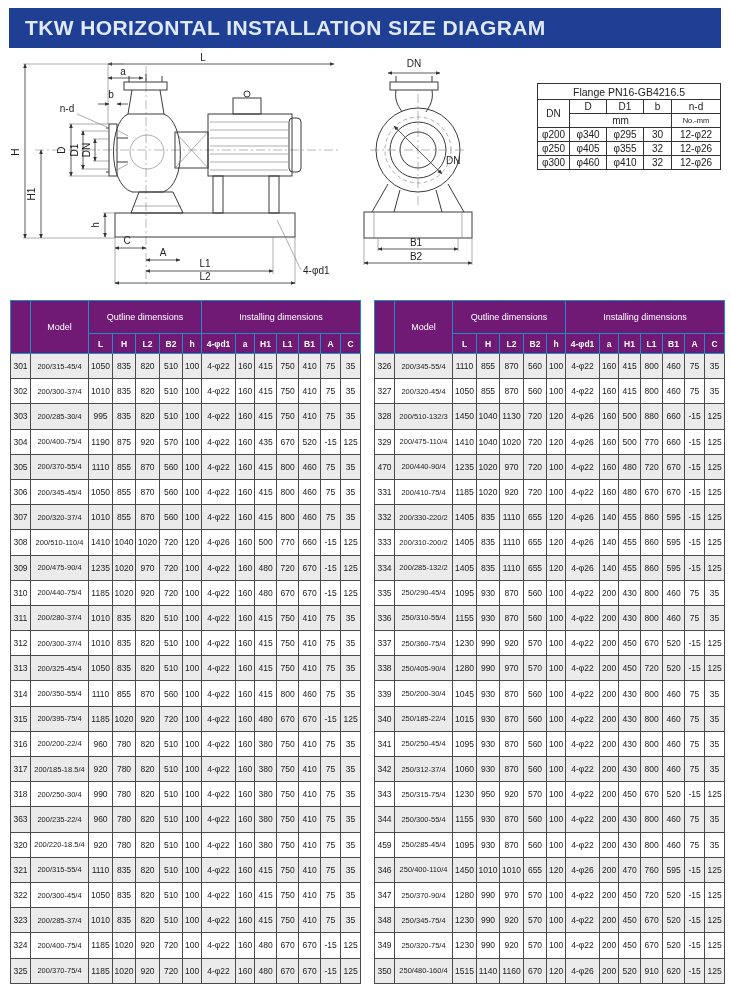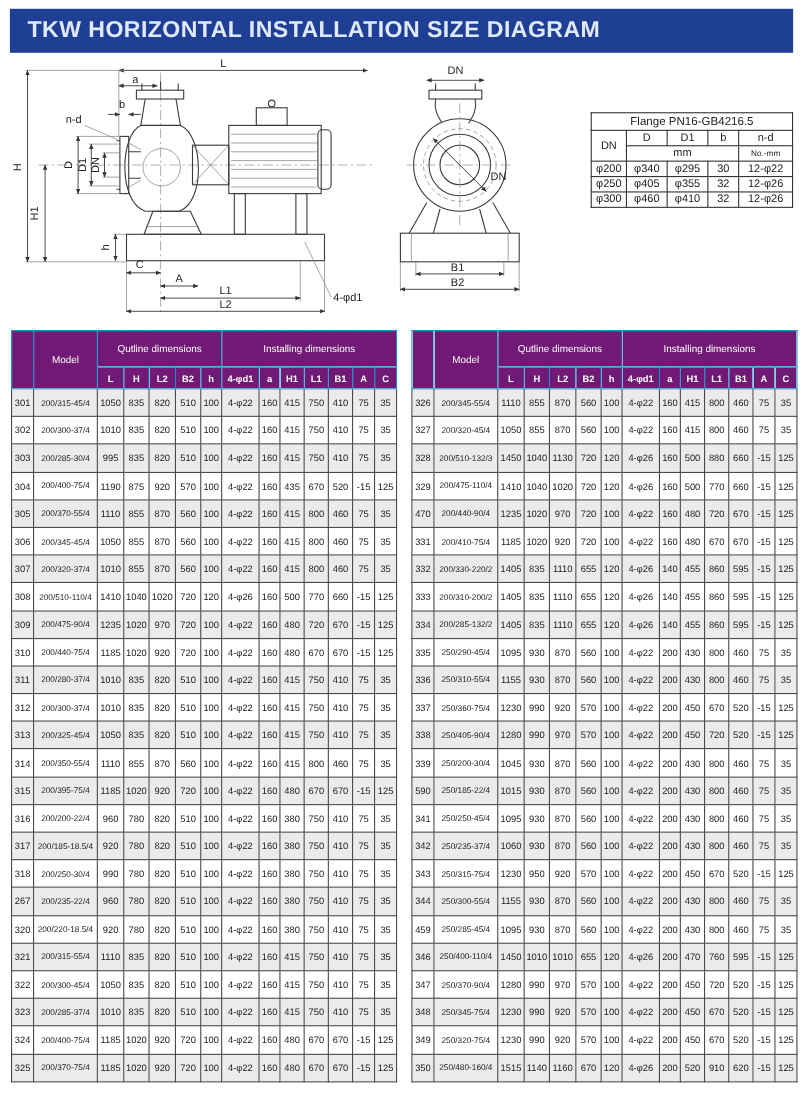--- a/index.html
+++ b/index.html
@@ -15,21 +15,21 @@
   }
   
   .svg-side { position:absolute; left:5px; top:52px; }
   .svg-end  { position:absolute; left:350px; top:52px; }
   svg text { font-family:"Liberation Sans", sans-serif; font-size:10px; fill:#222; }
   .draw { stroke:#3a3a3a; stroke-width:1; fill:none; }
   .thin { stroke:#777; stroke-width:0.6; fill:none; }
   .dim  { stroke:#333; stroke-width:0.8; fill:none; }
   .cl   { stroke:#888; stroke-width:0.6; fill:none; stroke-dasharray:9 3 2 3; }
   
-  .flange-wrap { position:absolute; left:537px; top:102px; width:174px; }
+  .flange-wrap { position:absolute; left:537px; top:83px; width:174px; }
   table.flange { border-collapse:collapse; width:100%; table-layout:fixed; }
   table.flange th, table.flange td {
     border:1px solid #333; text-align:center; padding:0;
     font-size:10px; color:#222; height:13px; font-weight:normal;
     overflow:hidden; white-space:nowrap;
   }
   table.flange .f-title { font-size:10.5px; height:15px; }
   table.flange .f-nd-unit { font-size:7.5px; }
   
   .pump-table-wrap { position:absolute; top:300px; }
@@ -575,21 +575,21 @@
           <td>100</td>
           <td>4-φ22</td>
           <td>160</td>
           <td>380</td>
           <td>750</td>
           <td>410</td>
           <td>75</td>
           <td>35</td>
         </tr>
         <tr>
-          <td>267</td>
+          <td>363</td>
           <td>200/235-22/4</td>
           <td>960</td>
           <td>780</td>
           <td>820</td>
           <td>510</td>
           <td>100</td>
           <td>4-φ22</td>
           <td>160</td>
           <td>380</td>
           <td>750</td>
@@ -956,21 +956,21 @@
           <td>100</td>
           <td>4-φ22</td>
           <td>200</td>
           <td>430</td>
           <td>800</td>
           <td>460</td>
           <td>75</td>
           <td>35</td>
         </tr>
         <tr>
-          <td>590</td>
+          <td>340</td>
           <td>250/185-22/4</td>
           <td>1015</td>
           <td>930</td>
           <td>870</td>
           <td>560</td>
           <td>100</td>
           <td>4-φ22</td>
           <td>200</td>
           <td>430</td>
           <td>800</td>
@@ -989,21 +989,21 @@
           <td>4-φ22</td>
           <td>200</td>
           <td>430</td>
           <td>800</td>
           <td>460</td>
           <td>75</td>
           <td>35</td>
         </tr>
         <tr>
           <td>342</td>
-          <td>250/235-37/4</td>
+          <td>250/312-37/4</td>
           <td>1060</td>
           <td>930</td>
           <td>870</td>
           <td>560</td>
           <td>100</td>
           <td>4-φ22</td>
           <td>200</td>
           <td>430</td>
           <td>800</td>
           <td>460</td>

